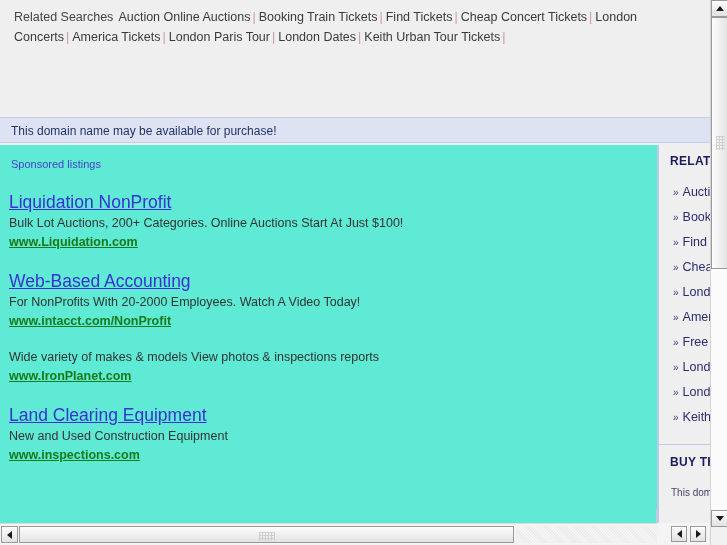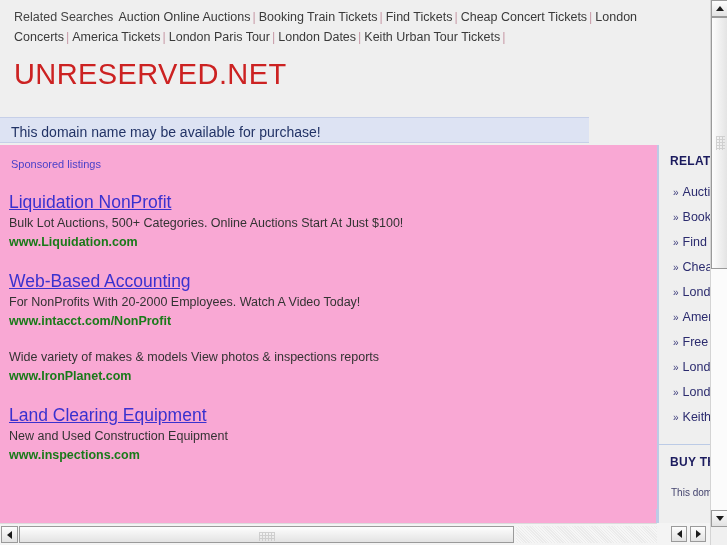--- a/index.html
+++ b/index.html
@@ -57,39 +57,39 @@
     color: #cc2222;
     letter-spacing: 0.4px;
     font-family: "Liberation Sans", sans-serif;
   }
 
   
   #purchase-banner {
     position: absolute;
     left: 0;
     top: 117px;
-    width: 589px;
+    width: 711px;
     height: 26px;
     background: #dde3f3;
     border-top: 1px solid #c6cfe8;
     border-bottom: 1px solid #c6cfe8;
     box-sizing: border-box;
     color: #223366;
-    font-size: 14px;
+    font-size: 12px;
     padding: 6px 0 0 11px;
   }
 
   
   #main {
     position: absolute;
     left: 0;
     top: 145px;
     width: 657px;
     bottom: 22px;
-    background: #f9a8d4;
+    background: #5eead4;
     overflow: hidden;
   }
 
   #sponsored-label {
     position: absolute;
     left: 11px;
     top: 13px;
     font-size: 11px;
     color: #4a41c8;
   }
@@ -115,20 +115,21 @@
   .ad-desc {
     font-size: 12.5px;
     color: #333333;
     line-height: 17px;
     margin-top: 2px;
   }
   .ad-url {
     font-size: 12.5px;
     color: #1a7a1a;
     font-weight: bold;
+    text-decoration: underline;
     line-height: 17px;
     display: inline-block;
     cursor: pointer;
   }
 
   
   #sidebar {
     position: absolute;
     left: 657px;
     top: 145px;
@@ -308,32 +309,31 @@
 </style>
 </head>
 <body>
 
 <div id="page">
 
   <div id="related-strip">
     <span class="rs-head">Related Searches</span><span id="rs-items"><span class="rs-link">Auction Online Auctions</span><span class="rs-sep">|</span><span class="rs-link">Booking Train Tickets</span><span class="rs-sep">|</span><span class="rs-link">Find Tickets</span><span class="rs-sep">|</span><span class="rs-link">Cheap Concert Tickets</span><span class="rs-sep">|</span><span class="rs-link">London Concerts</span><span class="rs-sep">|</span><span class="rs-link">America Tickets</span><span class="rs-sep">|</span><span class="rs-link">London Paris Tour</span><span class="rs-sep">|</span><span class="rs-link">London Dates</span><span class="rs-sep">|</span><span class="rs-link">Keith Urban Tour Tickets</span><span class="rs-sep">|</span></span>
   </div>
 
-  <div id="domain-title">UNRESERVED.NET</div>
 
   <div id="purchase-banner">
     <span>This domain name may be available for purchase!</span>
   </div>
 
   <div id="main">
     <div id="sponsored-label">Sponsored listings</div>
     <div id="ads">
         <div class="ad">
           <div><span class="ad-title">Liquidation NonProfit</span></div>
-          <div class="ad-desc">Bulk Lot Auctions, 500+ Categories. Online Auctions Start At Just $100!</div>
+          <div class="ad-desc">Bulk Lot Auctions, 200+ Categories. Online Auctions Start At Just $100!</div>
           <div><span class="ad-url">www.Liquidation.com</span></div>
         </div>
         <div class="ad">
           <div><span class="ad-title">Web-Based Accounting</span></div>
           <div class="ad-desc">For NonProfits With 20-2000 Employees. Watch A Video Today!</div>
           <div><span class="ad-url">www.intacct.com/NonProfit</span></div>
         </div>
         <div class="ad">
           <div class="ad-desc">Wide variety of makes &amp; models View photos &amp; inspections reports</div>
           <div><span class="ad-url">www.IronPlanet.com</span></div>

